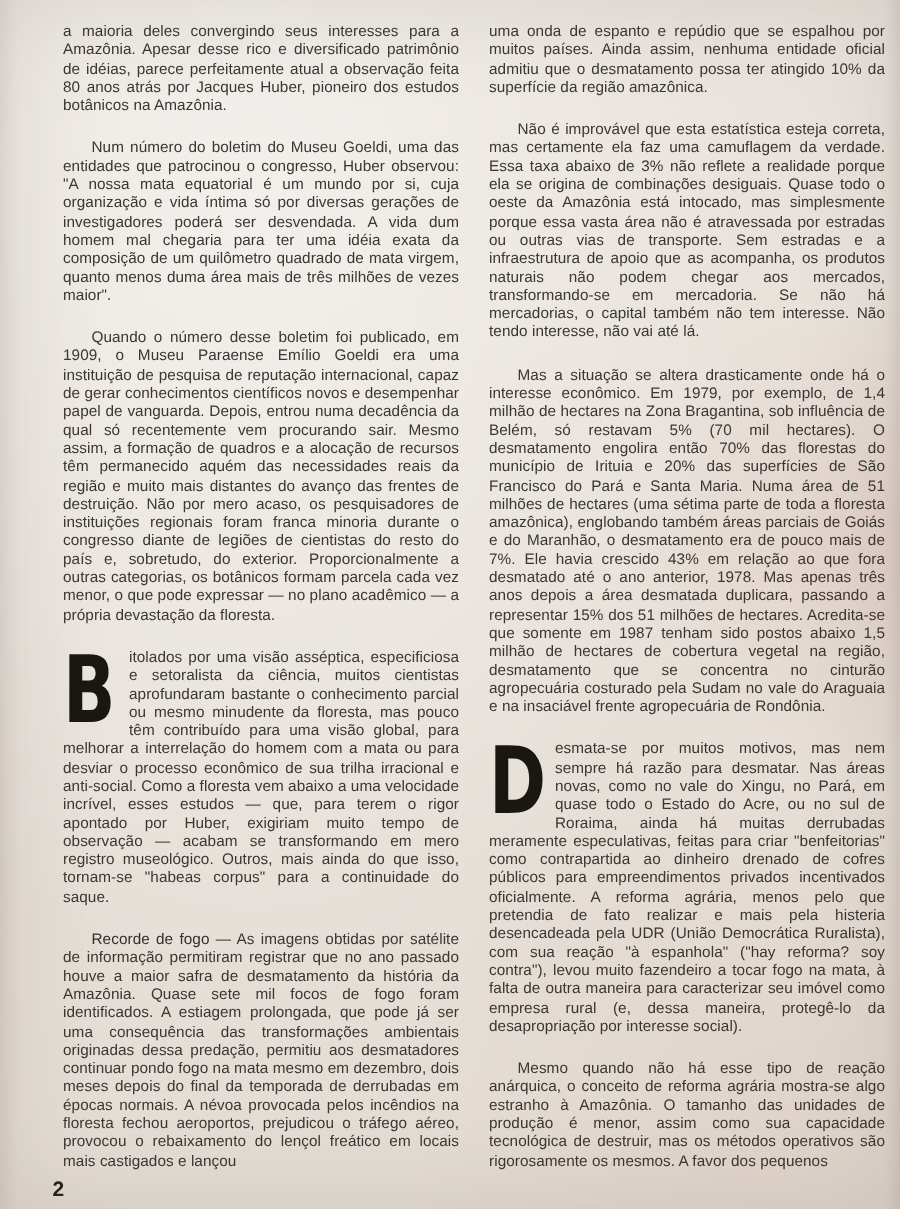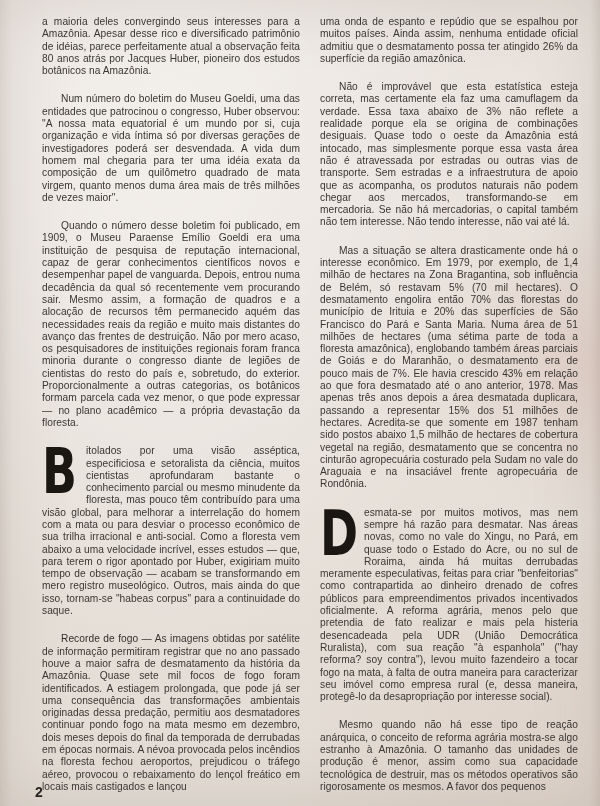--- a/index.html
+++ b/index.html
@@ -17,21 +17,21 @@
       radial-gradient(circle at 97% 45%, rgba(205,150,140,0.20), transparent 22%),
       radial-gradient(circle at 88% 92%, rgba(195,155,140,0.14), transparent 28%),
       radial-gradient(ellipse at 28% 18%, rgba(255,255,255,0.45), transparent 55%),
       linear-gradient(90deg, rgba(110,90,80,0.10) 0, rgba(110,90,80,0) 12px),
       linear-gradient(90deg, rgba(110,90,80,0) calc(100% - 10px), rgba(110,90,80,0.12) 100%),
       linear-gradient(#eae4de, #e4ddd5);
     box-shadow: inset 0 0 70px rgba(95,75,60,0.16);
   }
   .columns {
     position: absolute;
-    top: 16px; left: 42px; right: 22px;
+    top: 16px; left: 42px; right: 10px;
     display: flex;
     gap: 20px;
   }
   .col {
     flex: 1 1 0;
     min-width: 0;
   }
   .col p {
     margin: 0 0 12px 0;
     font-size: 10.2px;
@@ -76,21 +76,21 @@
       <p class="indent">Quando o número desse boletim foi publicado, em 1909, o Museu Paraense Emílio Goeldi era uma instituição de pesquisa de reputação internacional, capaz de gerar conhecimentos científicos novos e desempenhar papel de vanguarda. Depois, entrou numa decadência da qual só recentemente vem procurando sair. Mesmo assim, a formação de quadros e a alocação de recursos têm permanecido aquém das necessidades reais da região e muito mais distantes do avanço das frentes de destruição. Não por mero acaso, os pesquisadores de instituições regionais foram franca minoria durante o congresso diante de legiões de cientistas do resto do país e, sobretudo, do exterior. Proporcionalmente a outras categorias, os botânicos formam parcela cada vez menor, o que pode expressar — no plano acadêmico — a própria devastação da floresta.</p>
       <p class="drop">
         <span class="dropcap">B</span><span>itolados por uma visão asséptica, especificiosa e setoralista da ciência, muitos cientistas aprofundaram bastante o conhecimento parcial ou mesmo minudente da floresta, mas pouco têm contribuído para uma visão global, para melhorar a interrelação do homem com a mata ou para desviar o processo econômico de sua trilha irracional e anti-social. Como a floresta vem abaixo a uma velocidade incrível, esses estudos — que, para terem o rigor apontado por Huber, exigiriam muito tempo de observação — acabam se transformando em mero registro museológico. Outros, mais ainda do que isso, tornam-se "habeas corpus" para a continuidade do saque.</span>
       </p>
       <p class="indent">
         <span class="runin">Recorde de fogo</span><span> — As imagens obtidas por satélite de informação permitiram registrar que no ano passado houve a maior safra de desmatamento da história da Amazônia. Quase sete mil focos de fogo foram identificados. A estiagem prolongada, que pode já ser uma consequência das transformações ambientais originadas dessa predação, permitiu aos desmatadores continuar pondo fogo na mata mesmo em dezembro, dois meses depois do final da temporada de derrubadas em épocas normais. A névoa provocada pelos incêndios na floresta fechou aeroportos, prejudicou o tráfego aéreo, provocou o rebaixamento do lençol freático em locais mais castigados e lançou</span>
       </p>
     </div>
 
     <div class="col">
-      <p>uma onda de espanto e repúdio que se espalhou por muitos países. Ainda assim, nenhuma entidade oficial admitiu que o desmatamento possa ter atingido 26% da superfície da região amazônica.</p>
+      <p>uma onda de espanto e repúdio que se espalhou por muitos países. Ainda assim, nenhuma entidade oficial admitiu que o desmatamento possa ter atingido 10% da superfície da região amazônica.</p>
       <p class="indent">Não é improvável que esta estatística esteja correta, mas certamente ela faz uma camuflagem da verdade. Essa taxa abaixo de 3% não reflete a realidade porque ela se origina de combinações desiguais. Quase todo o oeste da Amazônia está intocado, mas simplesmente porque essa vasta área não é atravessada por estradas ou outras vias de transporte. Sem estradas e a infraestrutura de apoio que as acompanha, os produtos naturais não podem chegar aos mercados, transformando-se em mercadoria. Se não há mercadorias, o capital também não tem interesse. Não tendo interesse, não vai até lá.</p>
       <p class="indent">Mas a situação se altera drasticamente onde há o interesse econômico. Em 1979, por exemplo, de 1,4 milhão de hectares na Zona Bragantina, sob influência de Belém, só restavam 5% (70 mil hectares). O desmatamento engolira então 70% das florestas do município de Irituia e 20% das superfícies de São Francisco do Pará e Santa Maria. Numa área de 51 milhões de hectares (uma sétima parte de toda a floresta amazônica), englobando também áreas parciais de Goiás e do Maranhão, o desmatamento era de pouco mais de 7%. Ele havia crescido 43% em relação ao que fora desmatado até o ano anterior, 1978. Mas apenas três anos depois a área desmatada duplicara, passando a representar 15% dos 51 milhões de hectares. Acredita-se que somente em 1987 tenham sido postos abaixo 1,5 milhão de hectares de cobertura vegetal na região, desmatamento que se concentra no cinturão agropecuária costurado pela Sudam no vale do Araguaia e na insaciável frente agropecuária de Rondônia.</p>
       <p class="drop">
         <span class="dropcap">D</span><span>esmata-se por muitos motivos, mas nem sempre há razão para desmatar. Nas áreas novas, como no vale do Xingu, no Pará, em quase todo o Estado do Acre, ou no sul de Roraima, ainda há muitas derrubadas meramente especulativas, feitas para criar "benfeitorias" como contrapartida ao dinheiro drenado de cofres públicos para empreendimentos privados incentivados oficialmente. A reforma agrária, menos pelo que pretendia de fato realizar e mais pela histeria desencadeada pela UDR (União Democrática Ruralista), com sua reação "à espanhola" ("hay reforma? soy contra"), levou muito fazendeiro a tocar fogo na mata, à falta de outra maneira para caracterizar seu imóvel como empresa rural (e, dessa maneira, protegê-lo da desapropriação por interesse social).</span>
       </p>
       <p class="indent">Mesmo quando não há esse tipo de reação anárquica, o conceito de reforma agrária mostra-se algo estranho à Amazônia. O tamanho das unidades de produção é menor, assim como sua capacidade tecnológica de destruir, mas os métodos operativos são rigorosamente os mesmos. A favor dos pequenos</p>
     </div>
 
   </div>
 

